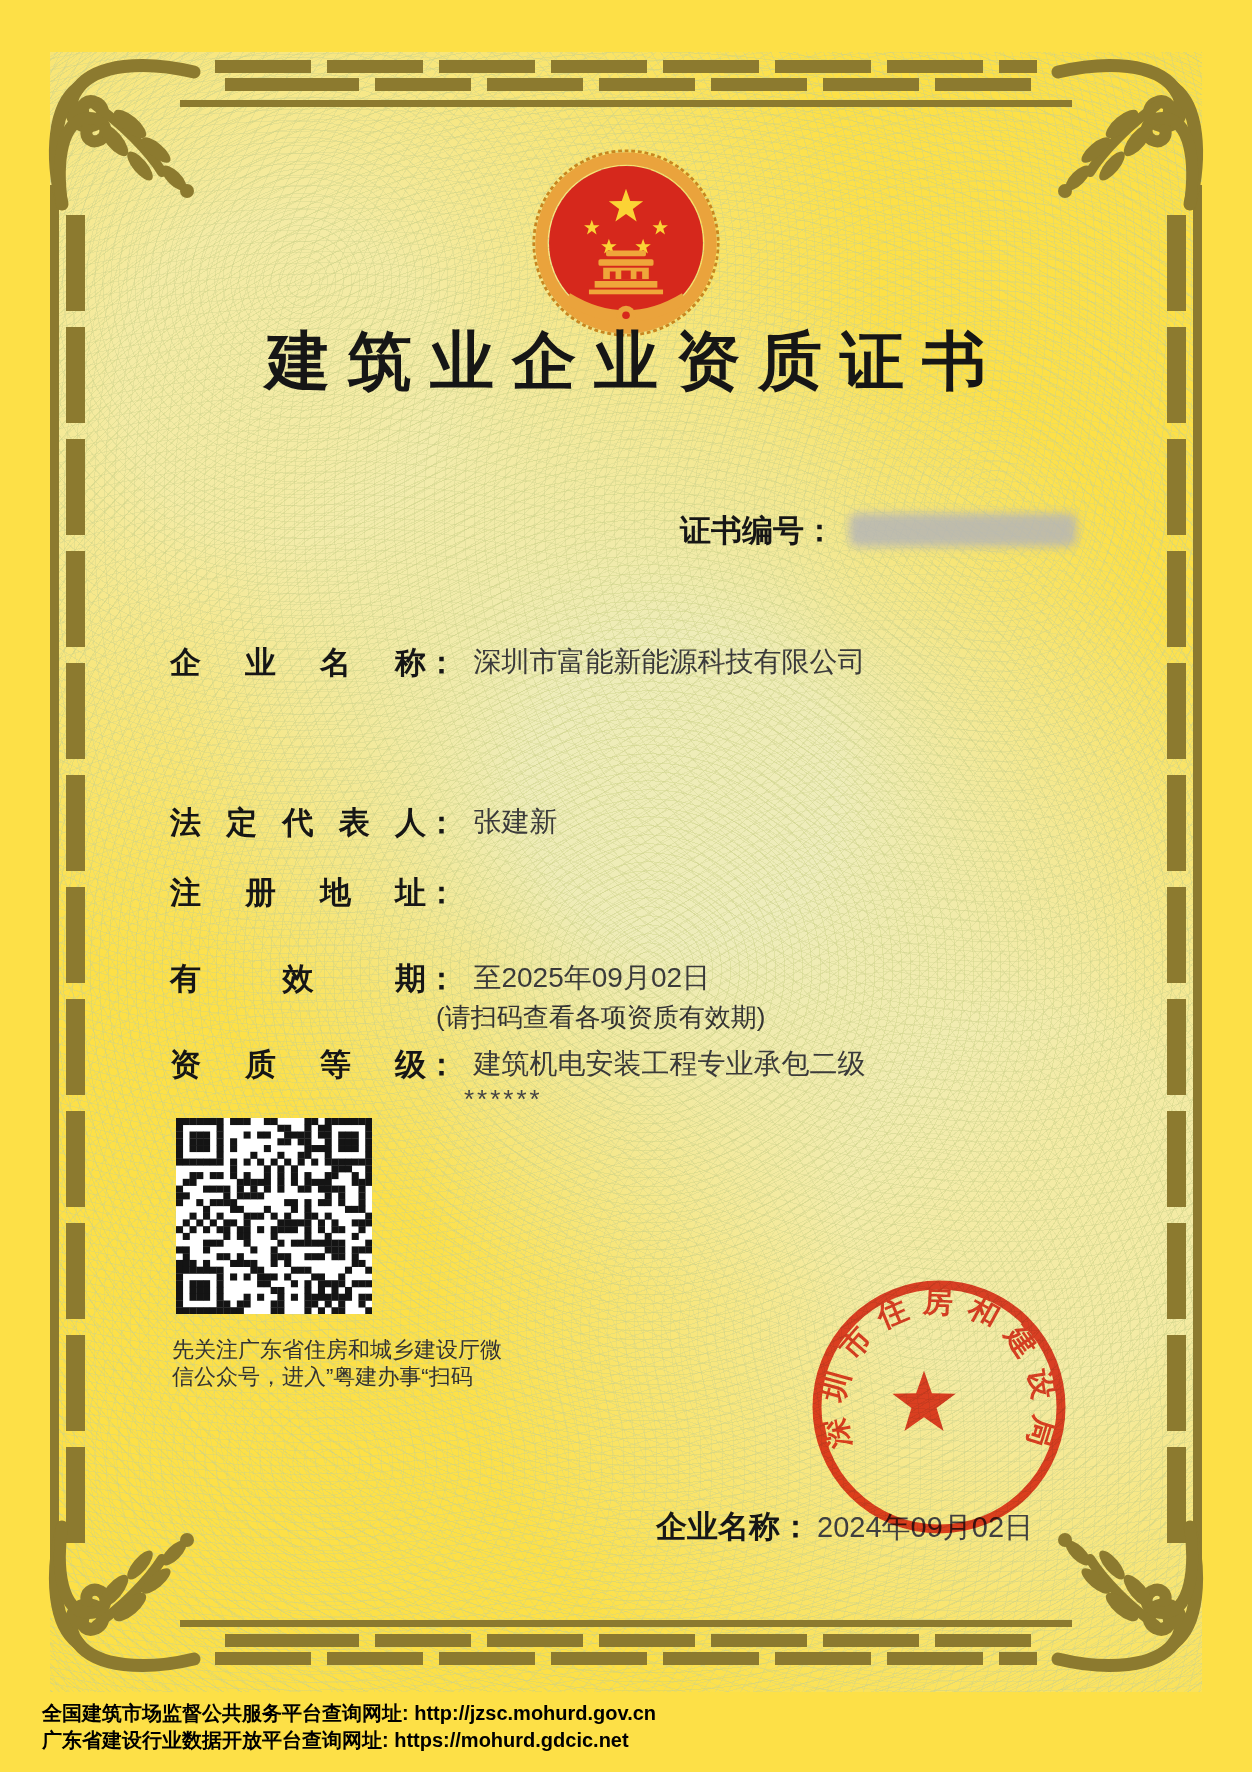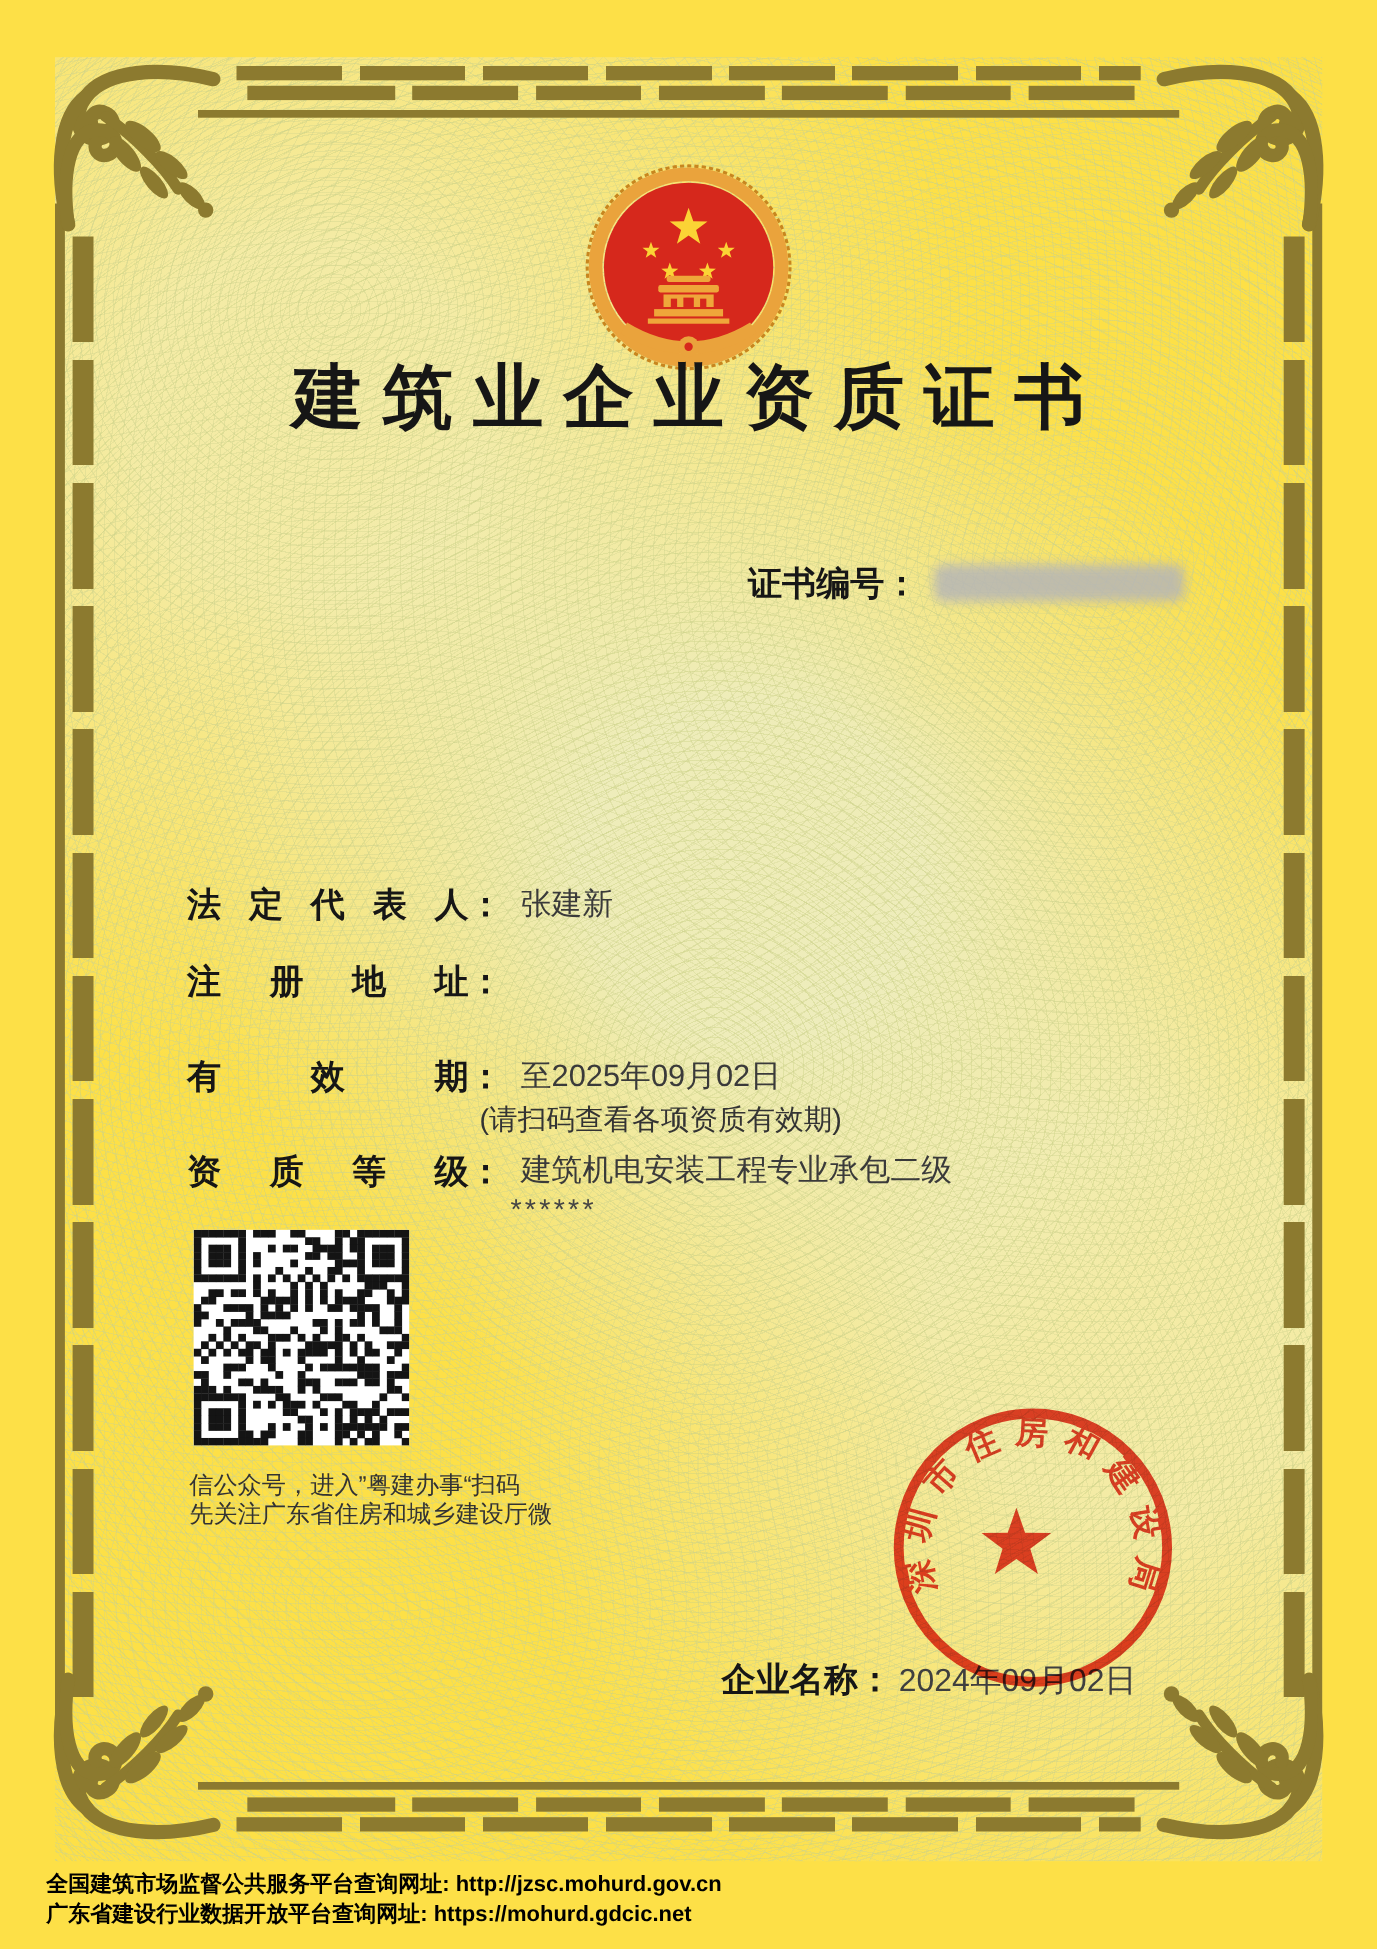--- a/index.html
+++ b/index.html
@@ -174,20 +174,24 @@
     <circle cx="100" cy="176" r="10" fill="#eaa33c"></circle>
     <circle cx="100" cy="176" r="4" fill="#d6281c"></circle>
   </svg>
 
   <div class="title">建筑业企业资质证书</div>
 
   <div class="certno">
     <span>证书编号</span><span>：</span><span class="redact"></span>
   </div>
 
+  <div class="frow" style="top:642px;">
+    <span class="flabel">企业名称</span><span class="fcolon">：</span>
+    <span class="fvalue">深圳市富能新能源科技有限公司</span>
+  </div>
 
 
   <div class="frow" style="top:802px;">
     <span class="flabel">法定代表人</span><span class="fcolon">：</span>
     <span class="fvalue">张建新</span>
   </div>
 
   <div class="frow" style="top:872px;">
     <span class="flabel">注册地址</span><span class="fcolon">：</span>
   </div>
@@ -594,22 +598,22 @@
         <rect x="60.83" y="189.24" width="7.06" height="7.06"></rect>
         <rect x="94.62" y="189.24" width="7.06" height="7.06"></rect>
         <rect x="101.38" y="189.24" width="7.06" height="7.06"></rect>
         <rect x="128.41" y="189.24" width="7.06" height="7.06"></rect>
         <rect x="141.93" y="189.24" width="7.06" height="7.06"></rect>
         <rect x="155.45" y="189.24" width="7.06" height="7.06"></rect>
         <rect x="162.21" y="189.24" width="7.06" height="7.06"></rect>
         <rect x="189.24" y="189.24" width="7.06" height="7.06"></rect>
       </svg></div>
   <div class="qr-caption">
+    <div>先关注广东省住房和城乡建设厅微</div>
     <div>信公众号，进入”粤建办事“扫码</div>
-    <div>先关注广东省住房和城乡建设厅微</div>
   </div>
 
   <div class="irow" style="top:1506px;">
     <span class="ilabel">企业名称</span><span class="ilabel">：</span><span class="ivalue">2024年09月02日</span>
   </div>
 
   <svg class="seal" width="280" height="280" viewBox="0 0 280 280">
     <circle cx="140" cy="140" r="122" fill="none" stroke="#e23a2a" stroke-width="9"></circle>
     <path id="sealArc" d="M53.9,180.2 A95,95 0 1 1 226.1,180.2" fill="none"></path>
     <text fill="#e23a2a" font-size="30" font-weight="bold" letter-spacing="13" font-family="Liberation Sans, sans-serif">

